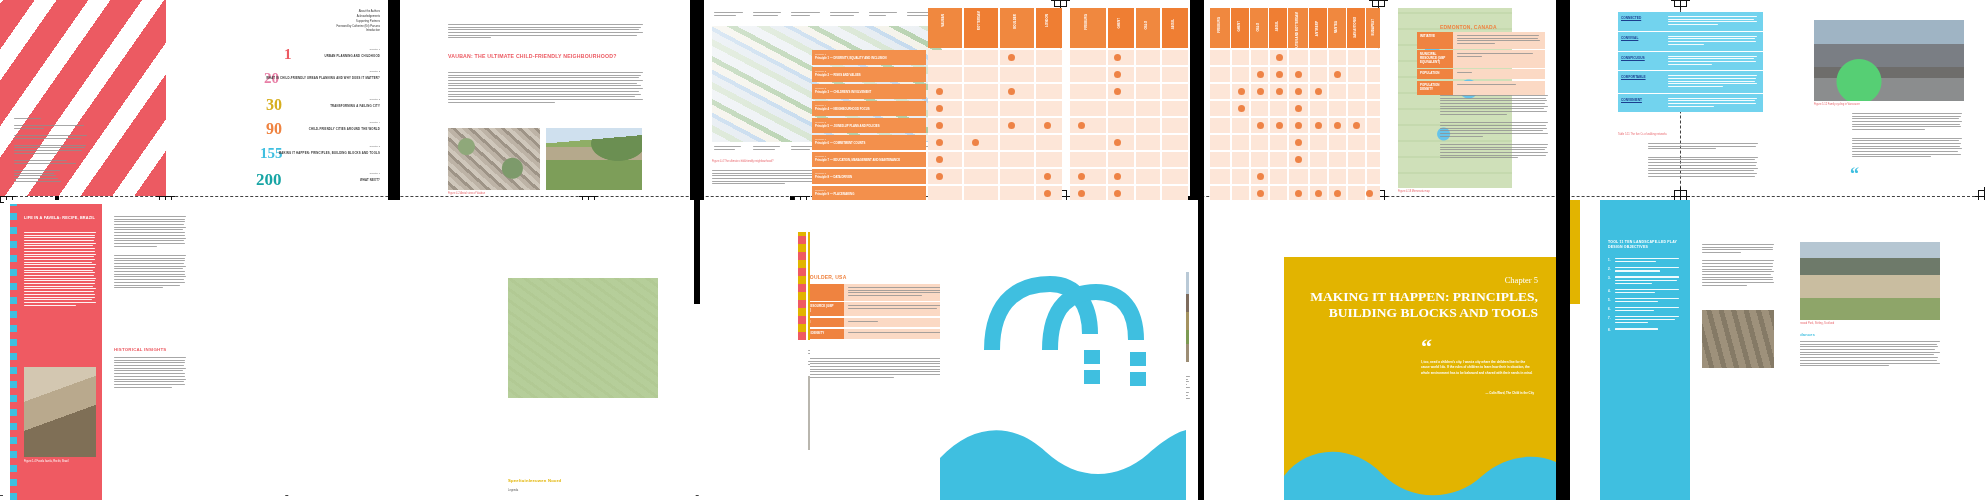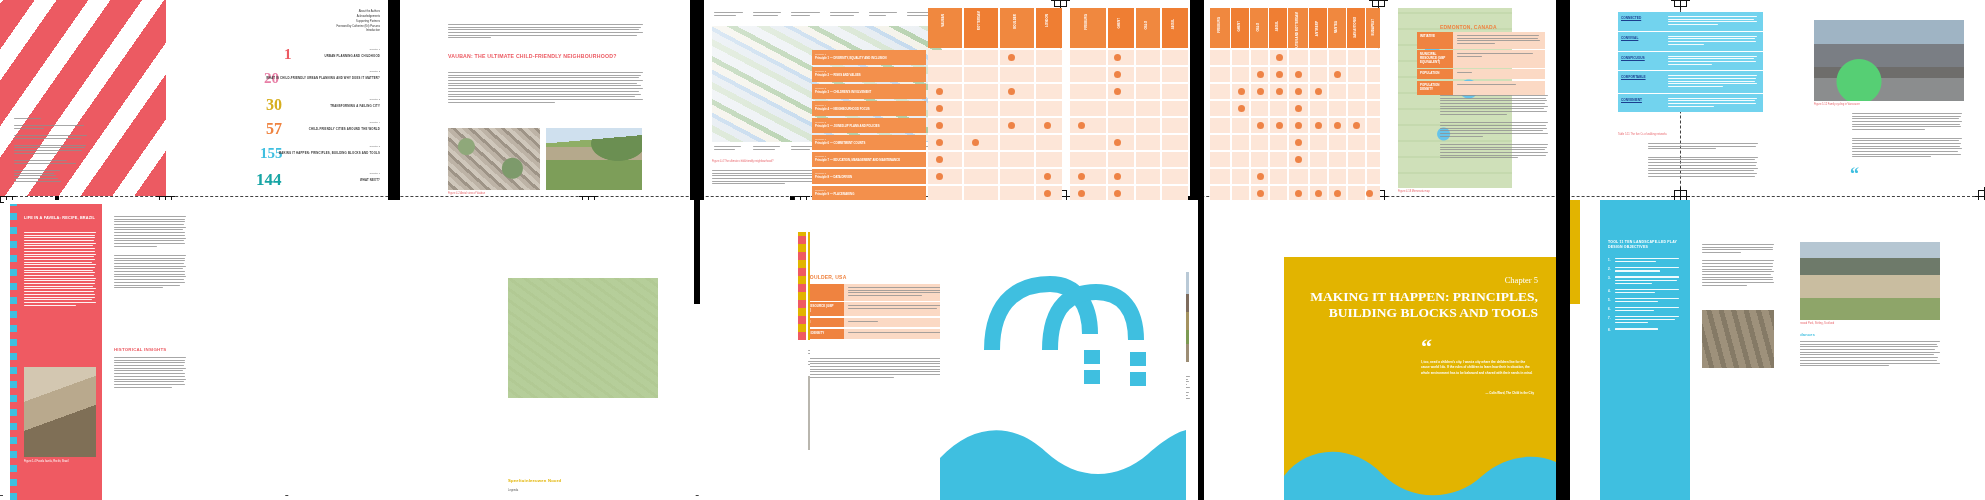--- a/index.html
+++ b/index.html
@@ -175,29 +175,29 @@
     <div class="tocchap" style="right:8px; top:54px; width:150px;">URBAN PLANNING AND CHILDHOOD</div>
 
     <div class="tocnum" style="left:98px; top:70px; font-size:15px; color:#e87fa6;">20</div>
     <div class="tocsmall" style="right:8px; top:70px; width:130px; font-size:2.4px; color:#777">Chapter 2</div>
     <div class="tocchap" style="right:8px; top:76px; width:160px;">WHAT IS CHILD-FRIENDLY URBAN PLANNING AND WHY DOES IT MATTER?</div>
 
     <div class="tocnum" style="left:100px; top:96px; font-size:16px; color:#d6ae1e;">30</div>
     <div class="tocsmall" style="right:8px; top:98px; width:130px; font-size:2.4px; color:#777">Chapter 3</div>
     <div class="tocchap" style="right:8px; top:104px; width:150px;">TRANSFORMING A FAILING CITY</div>
 
-    <div class="tocnum" style="left:100px; top:120px; font-size:16px; color:#ef8340;">57</div>
+    <div class="tocnum" style="left:100px; top:120px; font-size:16px; color:#ef8340;">90</div>
     <div class="tocsmall" style="right:8px; top:121px; width:130px; font-size:2.4px; color:#777">Chapter 4</div>
     <div class="tocchap" style="right:8px; top:127px; width:140px;">CHILD-FRIENDLY CITIES AROUND THE WORLD</div>
 
     <div class="tocnum" style="left:94px; top:145px; font-size:15px; color:#3fbfe0;">155</div>
     <div class="tocsmall" style="right:8px; top:145px; width:130px; font-size:2.4px; color:#777">Chapter 5</div>
     <div class="tocchap" style="right:8px; top:151px; width:160px;">MAKING IT HAPPEN: PRINCIPLES, BUILDING BLOCKS AND TOOLS</div>
 
-    <div class="tocnum" style="left:90px; top:170px; font-size:17px; color:#18a5a5;">144</div>
+    <div class="tocnum" style="left:90px; top:170px; font-size:17px; color:#18a5a5;">200</div>
     <div class="tocsmall" style="right:8px; top:172px; width:130px; font-size:2.4px; color:#777">Chapter 6</div>
     <div class="tocchap" style="right:8px; top:178px; width:140px;">WHAT NEXT?</div>
   </div>
 
   <div class="page" style="left:400px; top:0; width:290px; height:196px;">
     <div class="tb tiny" style="left:48px; top:24px; width:195px;">
       <div class="ln" style="width:100%"></div>
         <div class="ln" style="width:99%"></div>
       <div class="ln" style="width:98%"></div>
         <div class="ln" style="width:100%"></div>

